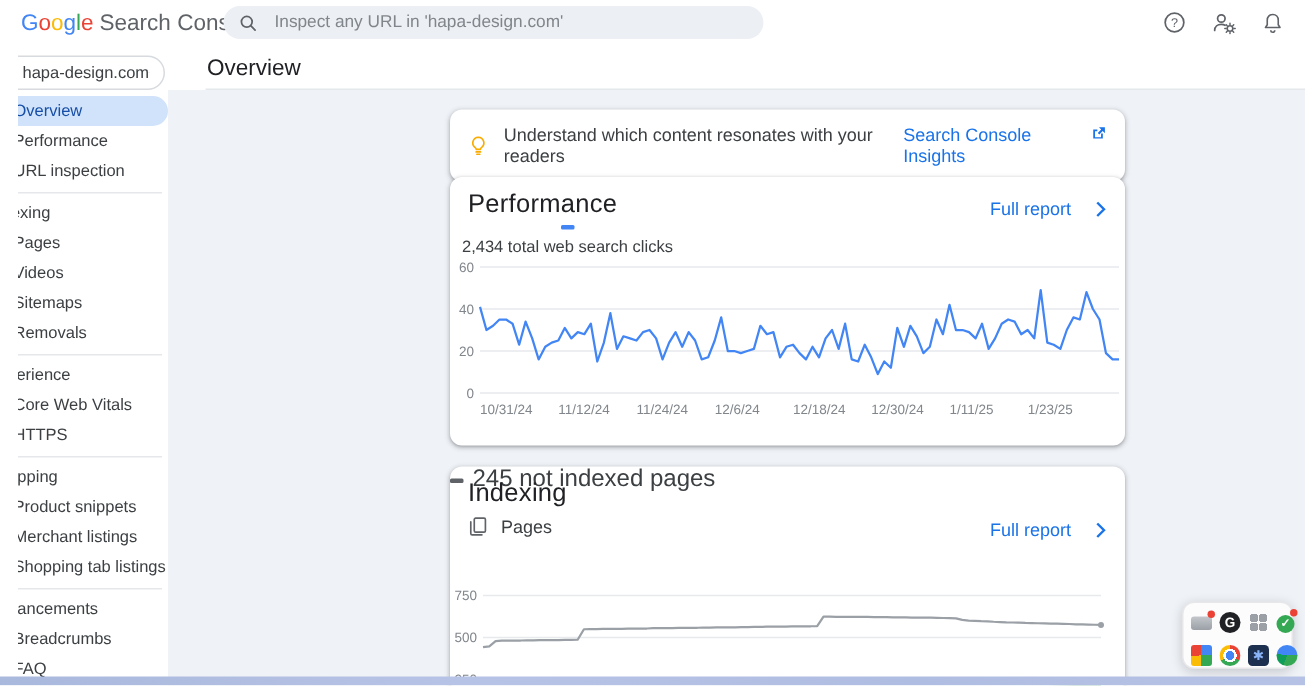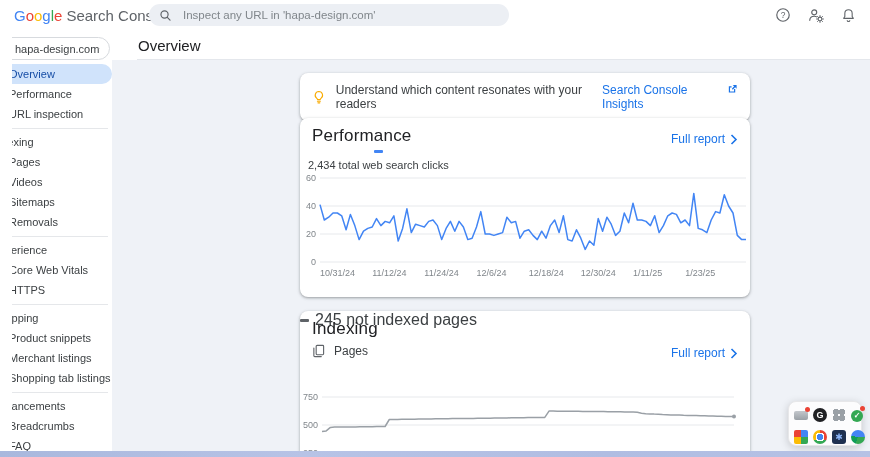--- a/index.html
+++ b/index.html
@@ -42,21 +42,21 @@
   .card{position:absolute;left:300px;width:450px;background:#fff;border-radius:8px;
         box-shadow:0 1px 2px rgba(60,64,67,.3),0 1px 3px 1px rgba(60,64,67,.15);}
   #banner{top:73px;height:48px;display:flex;align-items:center;padding:0 12px;}
   #banner-text{font-size:12px;color:#3c4043;margin-left:10px;}
   #banner-link{margin-left:auto;display:flex;align-items:flex-start;gap:6px;color:#1a73e8;
                font-size:12px;font-weight:500;cursor:pointer;}
 
   #perf-card{top:118px;height:179px;}
   #idx-card{top:311px;height:170px;}
   .card-title{position:absolute;left:12px;top:8px;font-size:17px;color:#202124;letter-spacing:.2px;}
-  .full-report{position:absolute;right:12px;display:flex;align-items:center;gap:5px;
+  .full-report{position:absolute;right:12px;display:flex;align-items:center;gap:16px;
                color:#1a73e8;font-size:12px;font-weight:500;cursor:pointer;}
   #perf-card .full-report{top:14px;}
   #idx-card .full-report{top:35px;}
   .legend{position:absolute;display:flex;align-items:center;gap:6px;font-size:11px;color:#3c4043;flex-direction:column;}
   #perf-legend{left:8px;top:32px;}
   #idx-legend{left:8px;top:59px;display:flex;gap:26px;}
   .leg-group{display:flex;align-items:center;gap:6px;}
   .dash{width:9px;height:3px;border-radius:1px;display:inline-block;}
   #pages-row{position:absolute;left:12px;top:33px;display:flex;align-items:center;gap:9px;
              font-size:12px;font-weight:500;color:#3c4043;}

